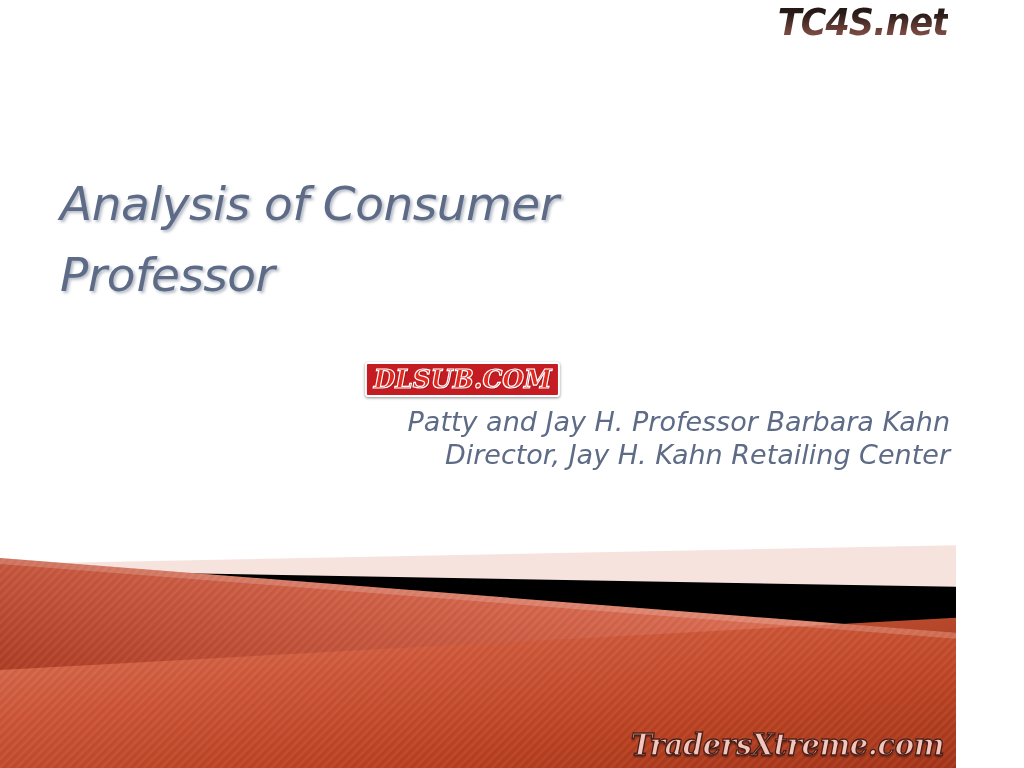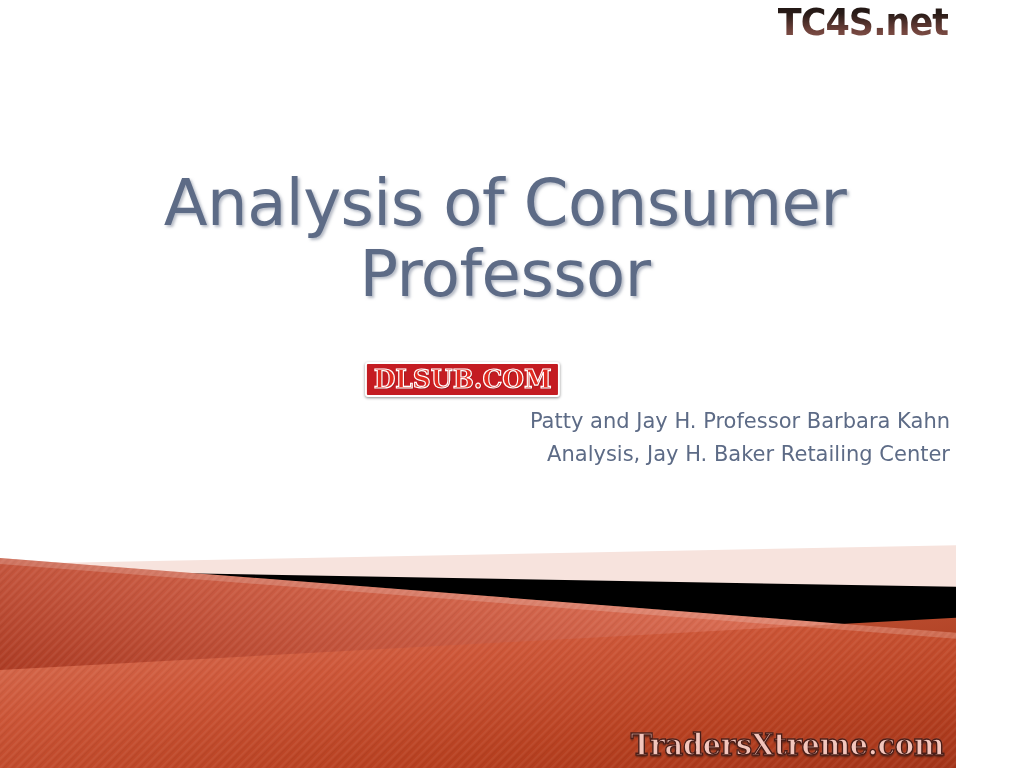--- a/index.html
+++ b/index.html
@@ -13,20 +13,21 @@
     overflow: hidden;
     font-family: "DejaVu Sans", sans-serif;
   }
 
   #slide {
     position: relative;
     width: 956px;
     height: 768px;
     background: #ffffff;
     overflow: hidden;
+    font-style: italic;
   }
 
   
   #tc4s-watermark {
     position: absolute;
     top: 2px;
     right: 8px;
     font-family: "DejaVu Sans", sans-serif;
     font-weight: bold;
     font-size: 38px;
@@ -41,24 +42,24 @@
     transform-origin: right top;
     text-shadow: 0 0 0 rgba(0,0,0,0);
   }
 
   
   #title-block {
     position: absolute;
     left: 60px;
     top: 168px;
     width: 890px;
-    text-align: center;
+    text-align: left;
     color: #5d6b86;
     font-family: "DejaVu Sans", sans-serif;
-    font-size: 64px;
+    font-size: 47px;
     line-height: 71px;
     font-weight: 400;
     letter-spacing: -0.5px;
     text-shadow: 2px 2px 3px rgba(120,130,150,0.55);
   }
   #title-block .tline { display: block; white-space: nowrap; }
 
   
   #dlsub-watermark {
     position: absolute;
@@ -83,21 +84,21 @@
 
   
   #subtitle-block {
     position: absolute;
     left: 60px;
     top: 405px;
     width: 890px;
     text-align: right;
     color: #5d6b86;
     font-family: "DejaVu Sans", sans-serif;
-    font-size: 21px;
+    font-size: 27px;
     line-height: 33px;
     font-weight: 400;
   }
   #subtitle-block .sline { display: block; white-space: nowrap; }
 
   
   #banner {
     position: absolute;
     left: 0;
     top: 520px;
@@ -133,21 +134,21 @@
 
   <div id="title-block">
     <span class="tline">Analysis of Consumer</span>
     <span class="tline">Professor</span>
   </div>
 
   <div id="dlsub-watermark">DLSUB.COM</div>
 
   <div id="subtitle-block">
     <span class="sline">Patty and Jay H. Professor Barbara Kahn</span>
-    <span class="sline">Analysis, Jay H. Baker Retailing Center</span>
+    <span class="sline">Director, Jay H. Kahn Retailing Center</span>
   </div>
 
   <div id="banner">
     <svg viewBox="0 0 1024 248" preserveAspectRatio="none">
       <defs>
         <linearGradient id="bannerGrad" x1="0" y1="1" x2="1" y2="0">
           <stop offset="0%" stop-color="#96301c"></stop>
           <stop offset="18%" stop-color="#a8371f"></stop>
           <stop offset="45%" stop-color="#c2523a"></stop>
           <stop offset="70%" stop-color="#d86a50"></stop>

